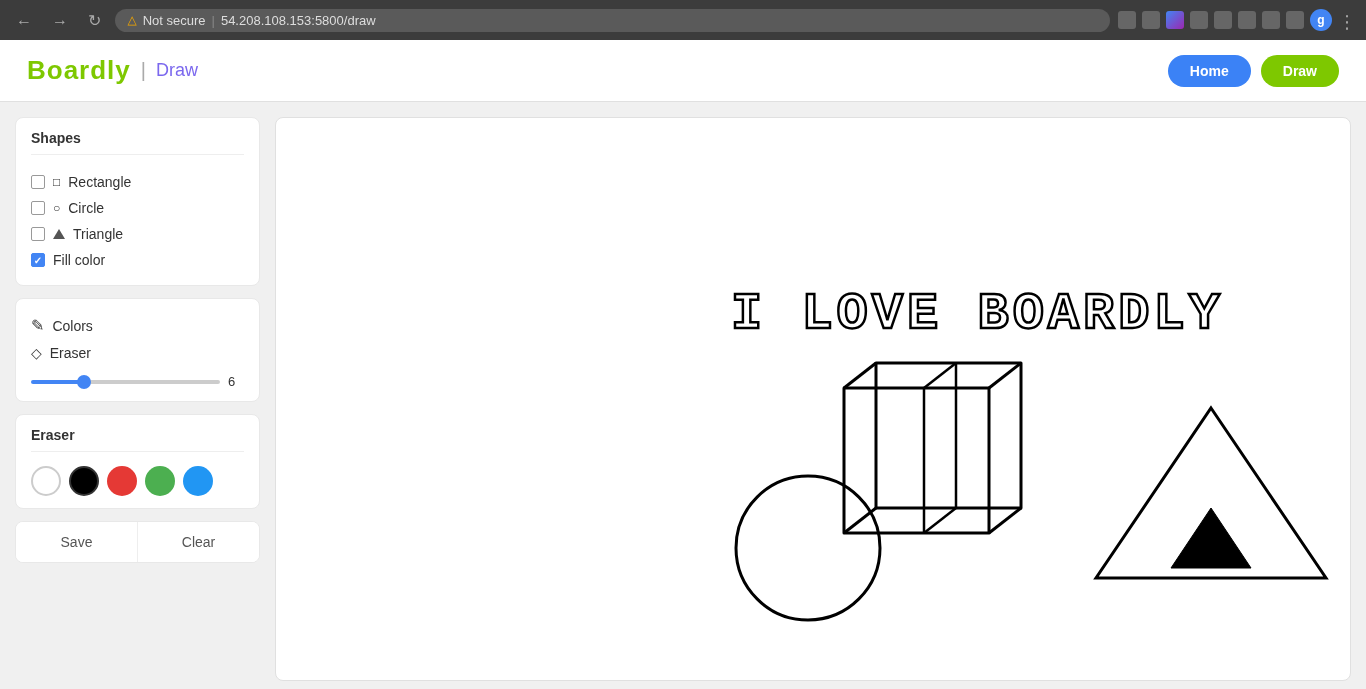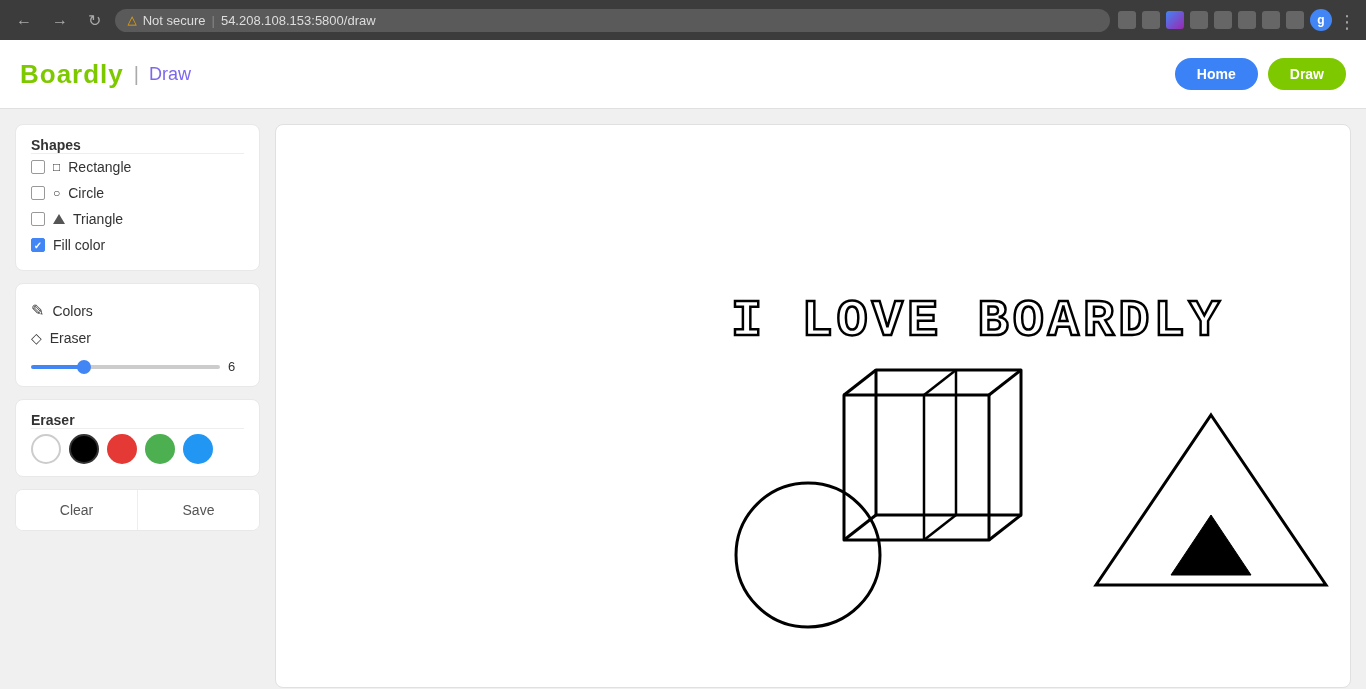--- a/index.html
+++ b/index.html
@@ -37,22 +37,22 @@
     .browser-actions { display: flex; gap: 6px; align-items: center; }
     .browser-icon { width: 18px; height: 18px; background: #666; border-radius: 3px; cursor: pointer; }
     .browser-icon.ext1 { background: linear-gradient(135deg, #4285f4, #9c27b0); }
     .browser-icon.profile { background: #4285f4; border-radius: 50%; width: 22px; height: 22px; display: flex; align-items: center; justify-content: center; color: white; font-size: 12px; font-weight: bold; }
 
     
     .app-header {
       background: white;
       display: flex;
       align-items: center;
-      padding: 0 20px;
-      height: 69px;
+      padding: 0 27px;
+      height: 62px;
       border-bottom: 1px solid #e0e0e0;
       justify-content: flex-end;
     }
     .app-logo {
       font-size: 26px;
       font-weight: bold;
       color: #7ec800;
       letter-spacing: 1px;
     }
     .app-divider {
@@ -111,22 +111,22 @@
       background: white;
       border-radius: 8px;
       padding: 12px 15px;
       border: 1px solid #e8e8e8;
     }
 
     .panel-title {
       font-size: 14px;
       font-weight: bold;
       color: #333;
-      margin-bottom: 0;
-      padding-bottom: 0;
+      margin-bottom: 14px;
+      padding-bottom: 8px;
       border-bottom: 1px solid #eee;
     }
 
     .shape-option {
       display: flex;
       align-items: center;
       gap: 8px;
       padding: 5px 0;
       font-size: 14px;
       color: #333;
@@ -349,22 +349,22 @@
       <div class="colors-row">
         <div class="color-circle white"></div>
         <div class="color-circle black selected"></div>
         <div class="color-circle red"></div>
         <div class="color-circle green"></div>
         <div class="color-circle blue"></div>
       </div>
     </div>
 
     <div class="action-buttons">
+      <button class="action-btn">Save</button>
       <button class="action-btn">Clear</button>
-      <button class="action-btn">Save</button>
     </div>
 
   </div>
 
   <div class="canvas-area">
     <svg width="100%" height="100%" style="display:block;">
 
       <text x="455" y="210" font-family="'Courier New', monospace" font-size="52" font-weight="bold" fill="none" stroke="black" stroke-width="2.5" letter-spacing="4" style="font-family: 'Special Elite', 'Courier New', monospace;">I LOVE BOARDLY</text>
 
       <rect x="568" y="270" width="145" height="145" fill="none" stroke="black" stroke-width="3" stroke-linejoin="round"></rect>

